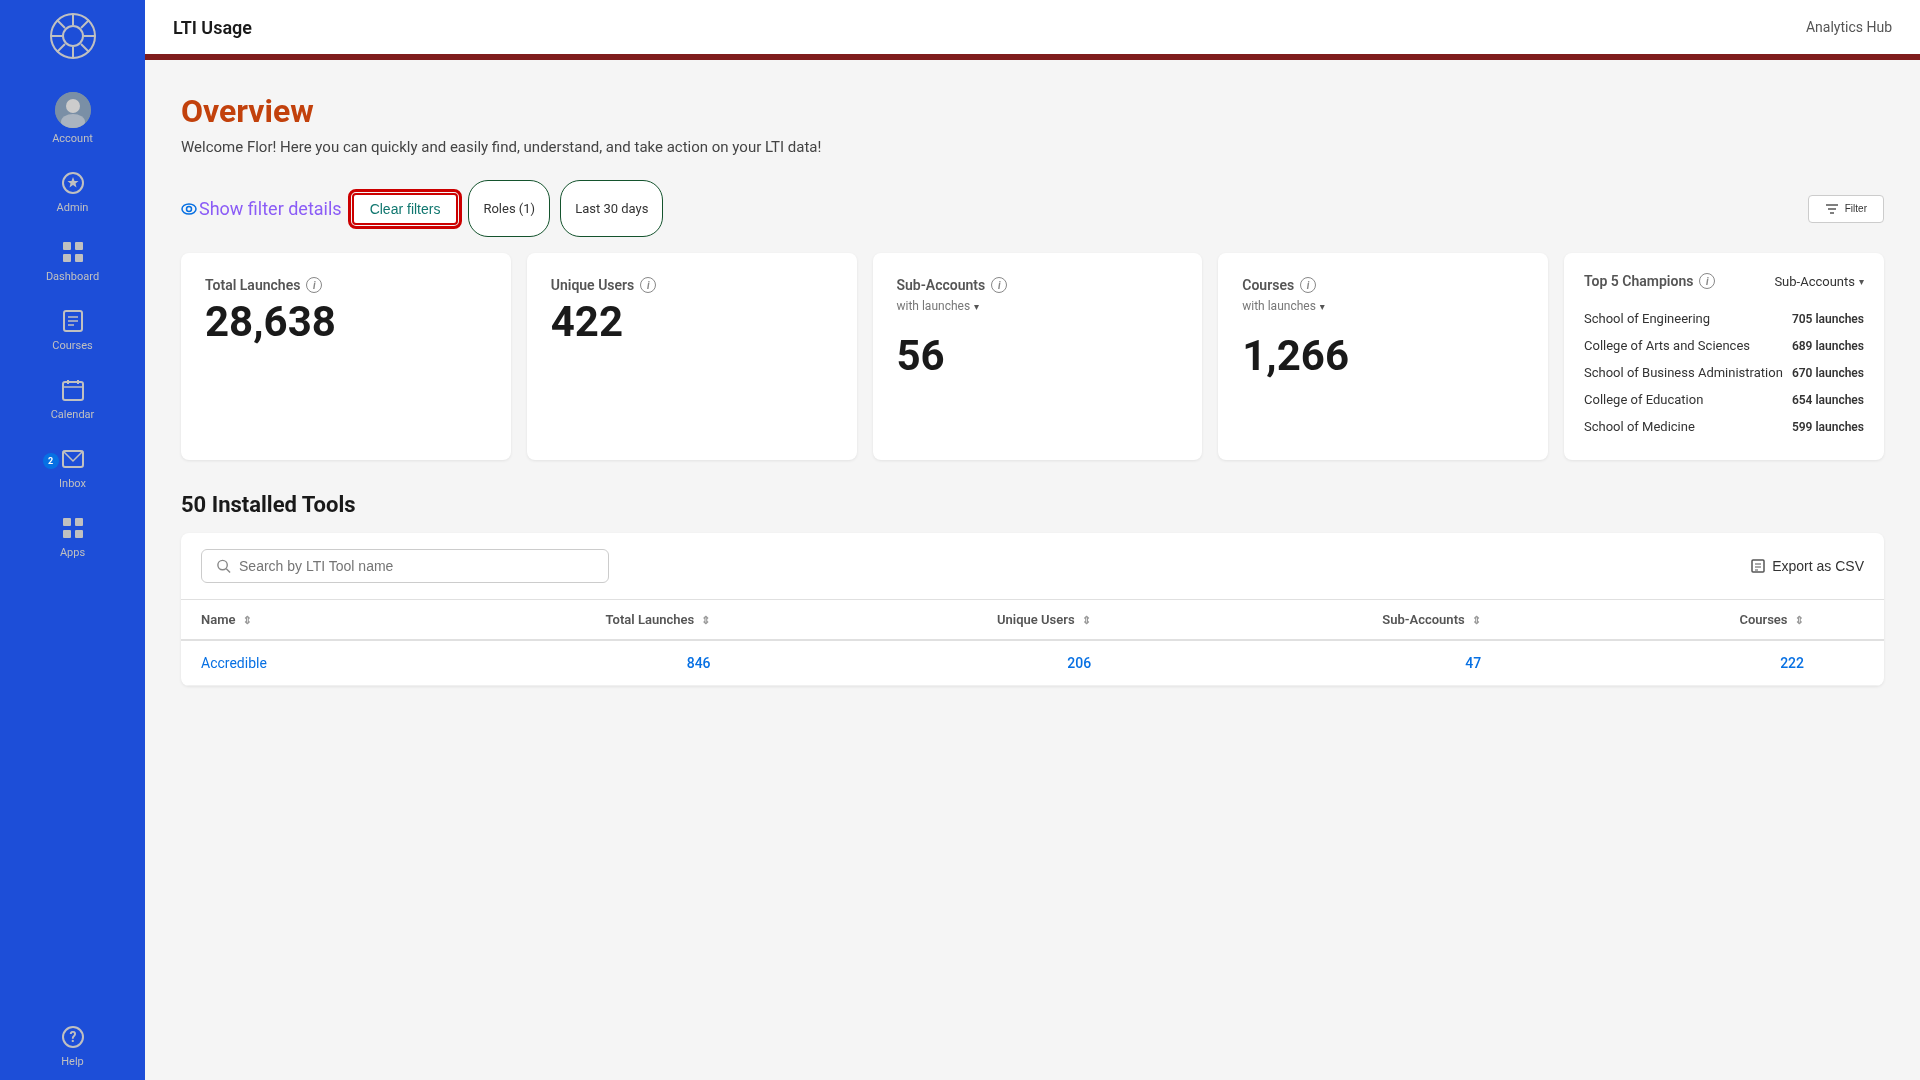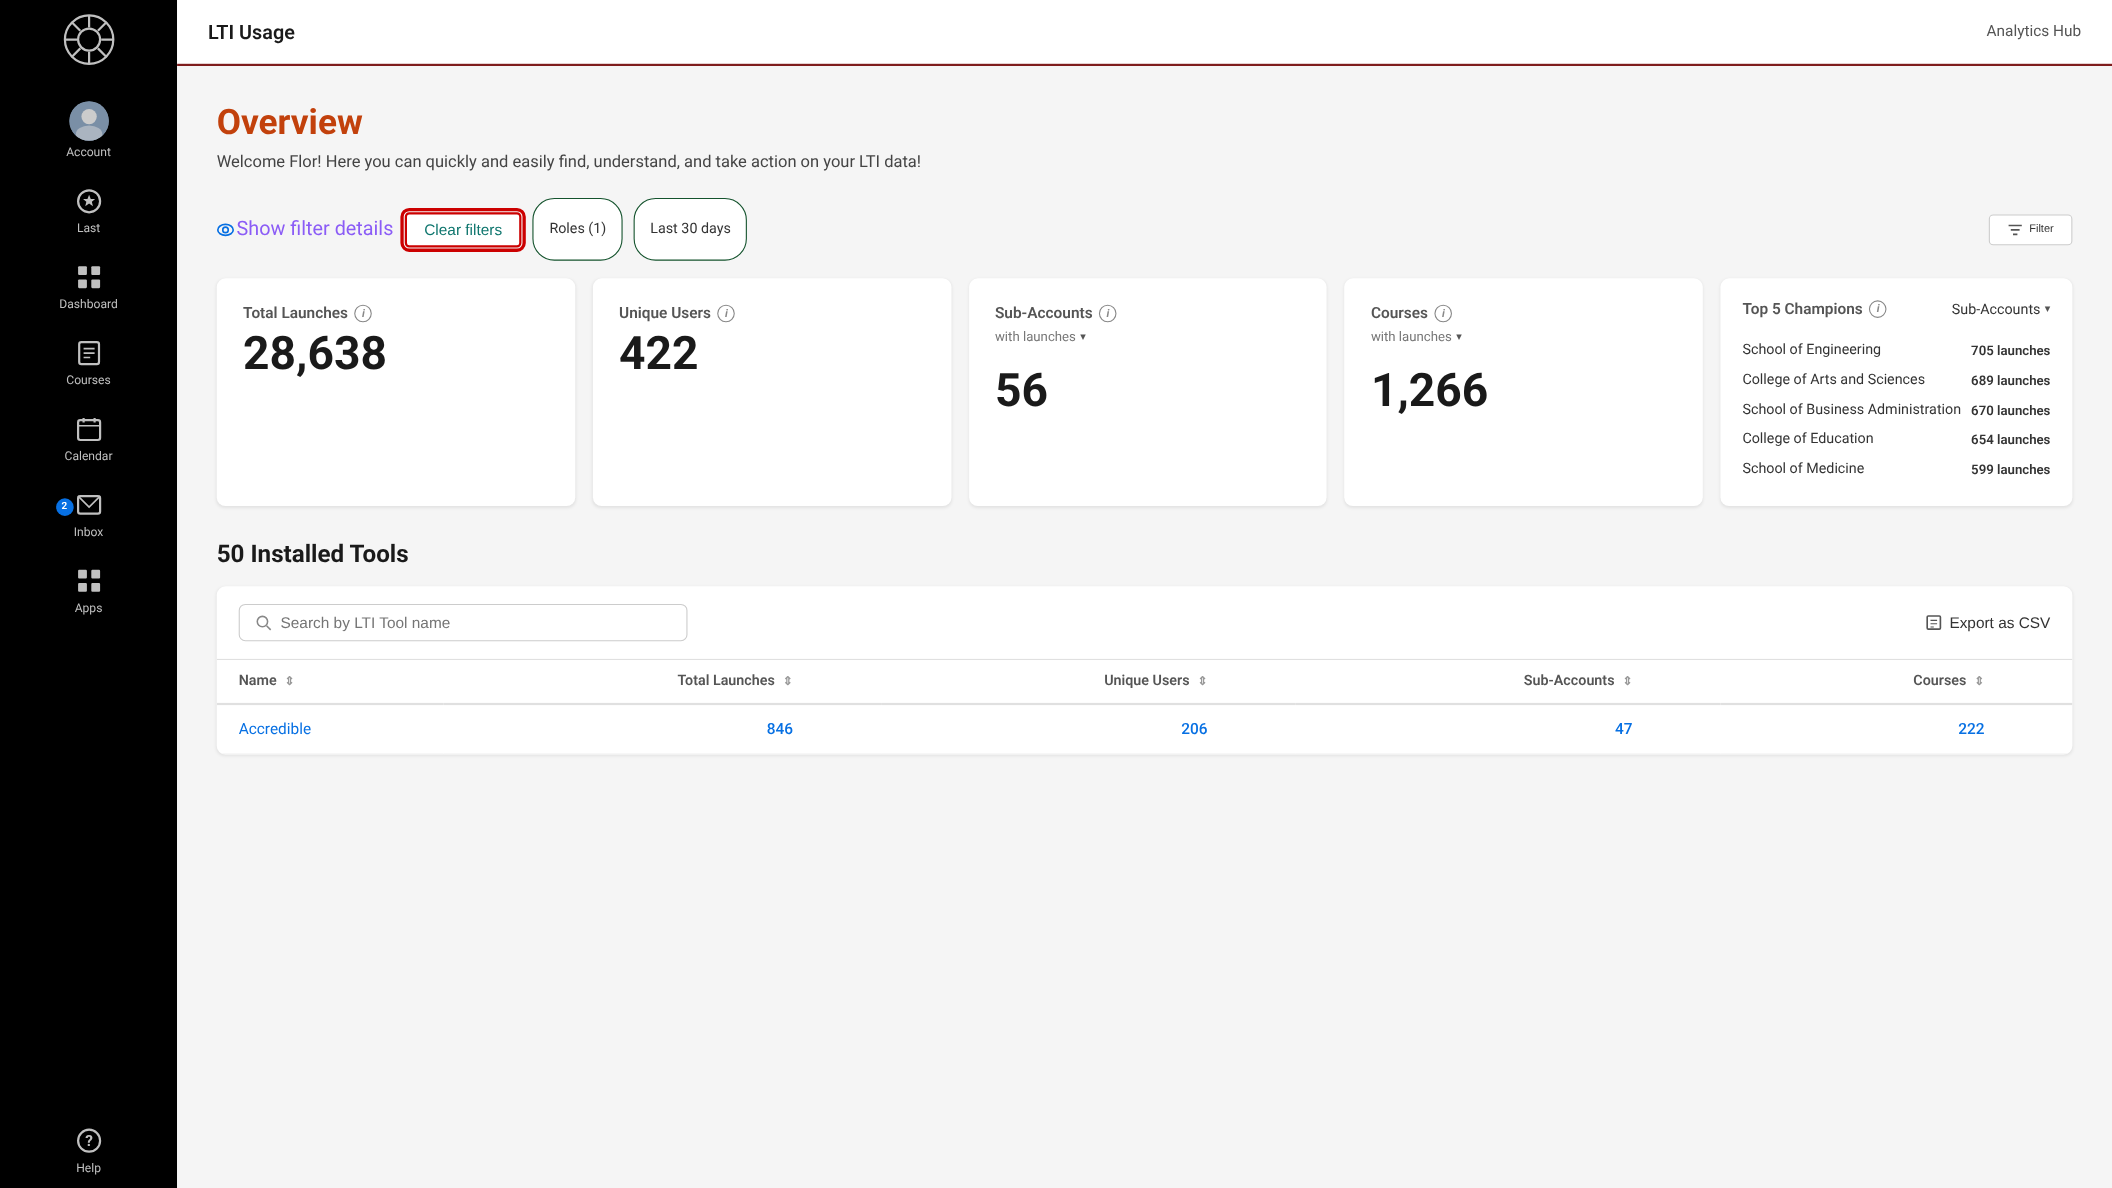--- a/index.html
+++ b/index.html
@@ -8,22 +8,22 @@
       font-family: -apple-system, BlinkMacSystemFont, 'Segoe UI', Roboto, sans-serif;
       color: #2d3748;
       height: 1080px;
       width: 1920px;
       overflow: hidden;
       display: flex;
     }
 
     
     .sidebar {
-      width: 161px;
-      background: #000000;
+      width: 145px;
+      background: #1d4ed8;
       display: flex;
       flex-direction: column;
       align-items: center;
       padding-top: 10px;
       flex-shrink: 0;
       height: 1080px;
     }
 
     .sidebar-logo {
       width: 52px;
@@ -99,21 +99,21 @@
       background: #f5f5f5;
       display: flex;
       flex-direction: column;
       height: 1080px;
       overflow: hidden;
     }
 
     
     .top-header {
       background: #fff;
-      border-bottom: 2px solid #7f1d1d;
+      border-bottom: 6px solid #7f1d1d;
       padding: 0 28px;
       height: 60px;
       display: flex;
       align-items: center;
       justify-content: space-between;
       flex-shrink: 0;
     }
 
     .top-header-title {
       font-size: 18px;
@@ -443,21 +443,21 @@
     <span class="sidebar-item-label">Account</span>
   </div>
 
   <div class="sidebar-item">
     <div class="icon">
       <svg width="26" height="26" viewBox="0 0 26 26" fill="none">
         <circle cx="13" cy="13" r="10" stroke="#c0c0c0" stroke-width="2"></circle>
         <path d="M13 7 L14.5 11 L18.5 11 L15.5 13.5 L16.5 17.5 L13 15 L9.5 17.5 L10.5 13.5 L7.5 11 L11.5 11 Z" fill="#c0c0c0"></path>
       </svg>
     </div>
-    <span class="sidebar-item-label">Last</span>
+    <span class="sidebar-item-label">Admin</span>
   </div>
 
   <div class="sidebar-item">
     <div class="icon">
       <svg width="24" height="24" viewBox="0 0 24 24" fill="none">
         <rect x="2" y="2" width="8" height="8" rx="1" fill="#c0c0c0"></rect>
         <rect x="14" y="2" width="8" height="8" rx="1" fill="#c0c0c0"></rect>
         <rect x="2" y="14" width="8" height="8" rx="1" fill="#c0c0c0"></rect>
         <rect x="14" y="14" width="8" height="8" rx="1" fill="#c0c0c0"></rect>
       </svg>

